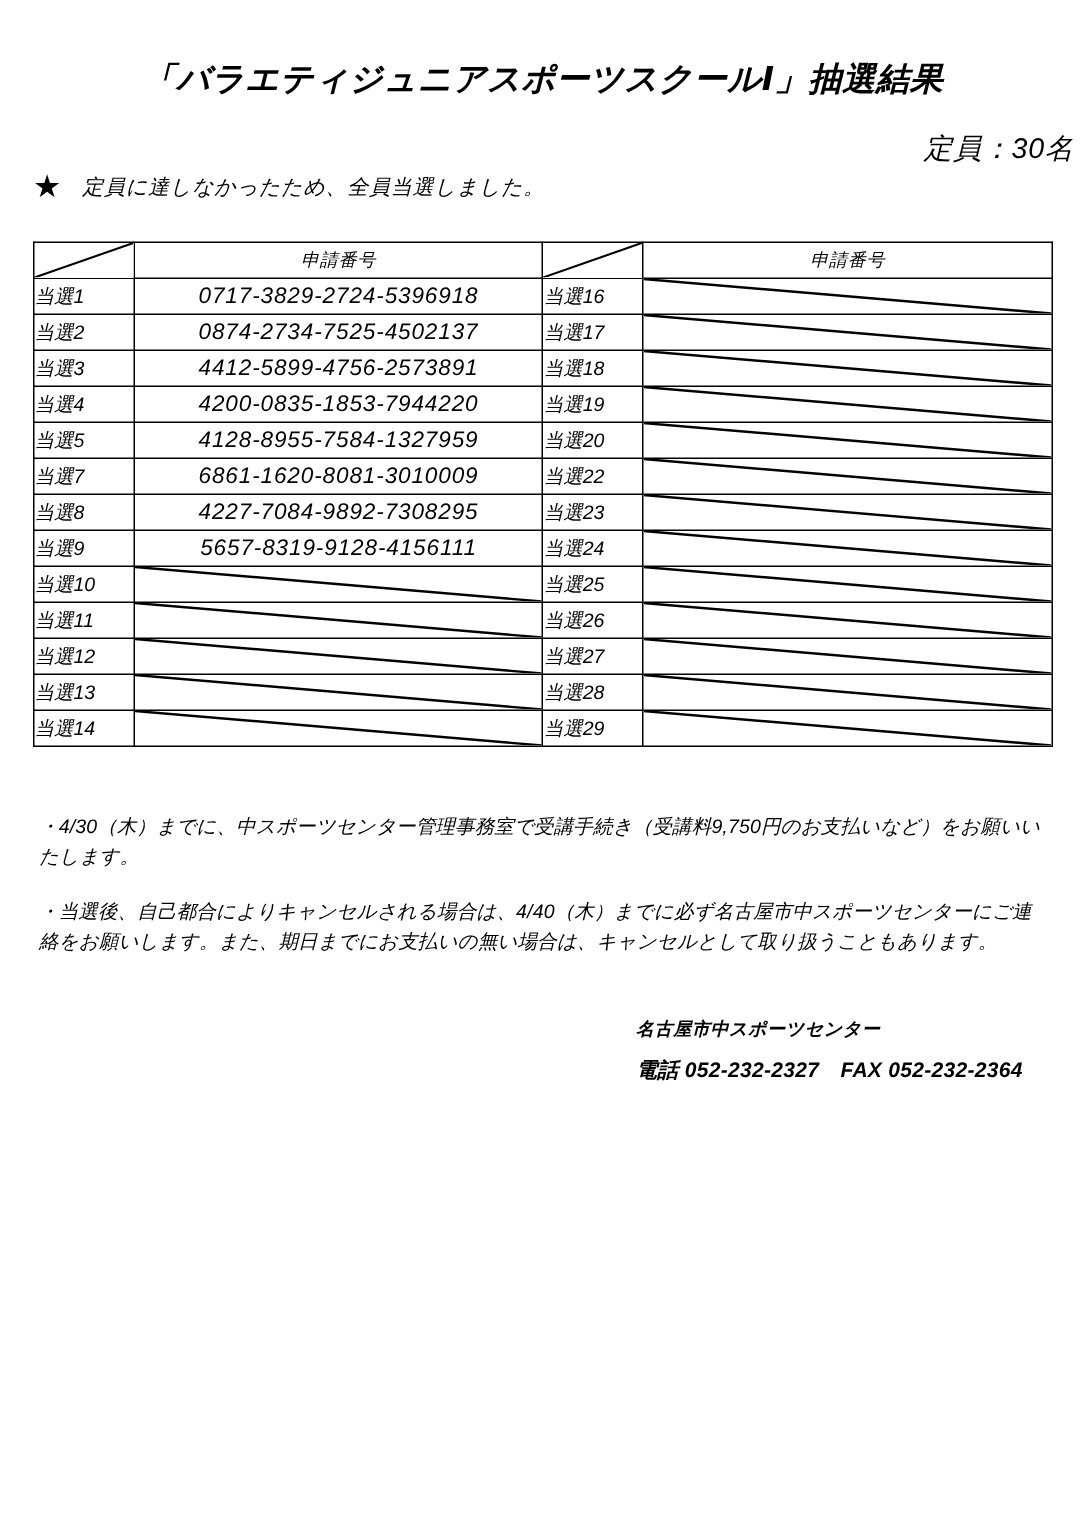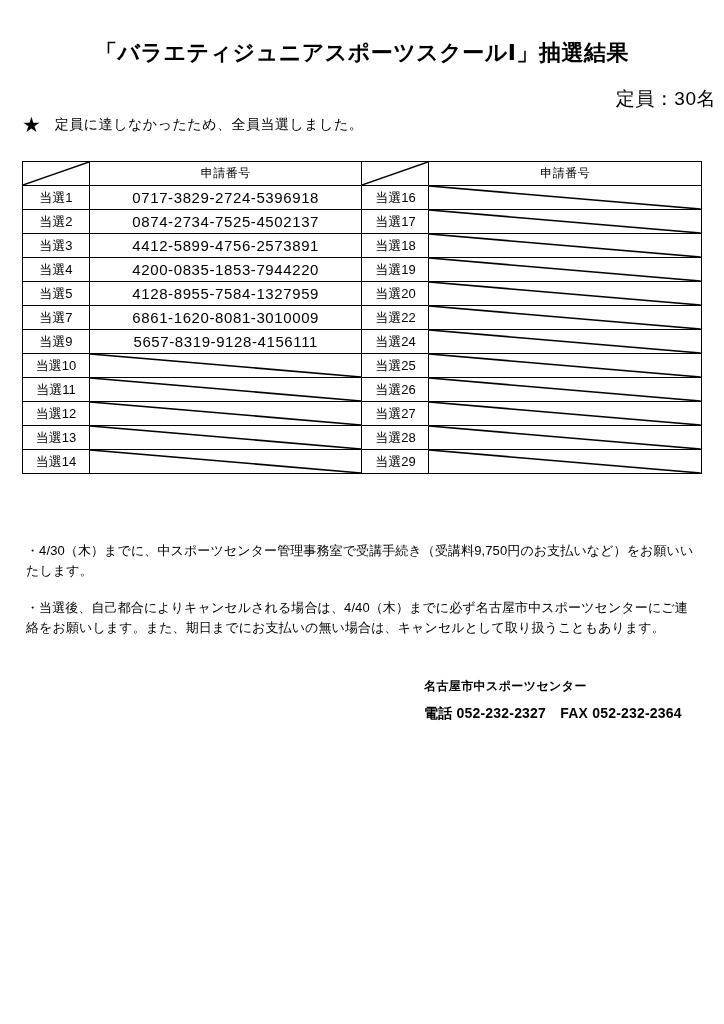--- a/index.html
+++ b/index.html
@@ -14,20 +14,21 @@
     font-family: "Liberation Sans", "DejaVu Sans", sans-serif;
     color: #000000;
     overflow: hidden;
   }
 
   .page {
     position: relative;
     width: 724px;
     height: 744px;
     background: #ffffff;
+    font-style: italic;
   }
 
   
   .doc-title {
     position: absolute;
     top: 38px;
     left: 0;
     width: 724px;
     text-align: center;
     font-size: 22px;
@@ -103,21 +104,21 @@
     display: block;
   }
   th.hdr-title {
     text-align: center;
     font-size: 12px;
     font-weight: bold;
     letter-spacing: 0.5px;
   }
 
   td.cell-label {
-    text-align: center;
+    text-align: left;
     font-size: 13px;
     letter-spacing: 0px;
     white-space: nowrap;
   }
   td.cell-number {
     text-align: center;
     font-size: 15px;
     letter-spacing: 0.6px;
     white-space: nowrap;
   }
@@ -262,20 +263,30 @@
             <td class="cell-label">当選7</td>
             <td class="cell-number">6861-1620-8081-3010009</td>
             <td class="cell-label">当選22</td>
             <td class="cell-number empty">
               <svg class="strike-svg" viewBox="0 0 269 23" preserveAspectRatio="none">
                 <line x1="0" y1="0" x2="269" y2="23" stroke="#000" stroke-width="1.6"></line>
               </svg>
             </td>
           </tr>
           <tr>
+            <td class="cell-label">当選8</td>
+            <td class="cell-number">4227-7084-9892-7308295</td>
+            <td class="cell-label">当選23</td>
+            <td class="cell-number empty">
+              <svg class="strike-svg" viewBox="0 0 269 23" preserveAspectRatio="none">
+                <line x1="0" y1="0" x2="269" y2="23" stroke="#000" stroke-width="1.6"></line>
+              </svg>
+            </td>
+          </tr>
+          <tr>
             <td class="cell-label">当選9</td>
             <td class="cell-number">5657-8319-9128-4156111</td>
             <td class="cell-label">当選24</td>
             <td class="cell-number empty">
               <svg class="strike-svg" viewBox="0 0 269 23" preserveAspectRatio="none">
                 <line x1="0" y1="0" x2="269" y2="23" stroke="#000" stroke-width="1.6"></line>
               </svg>
             </td>
           </tr>
           <tr>

